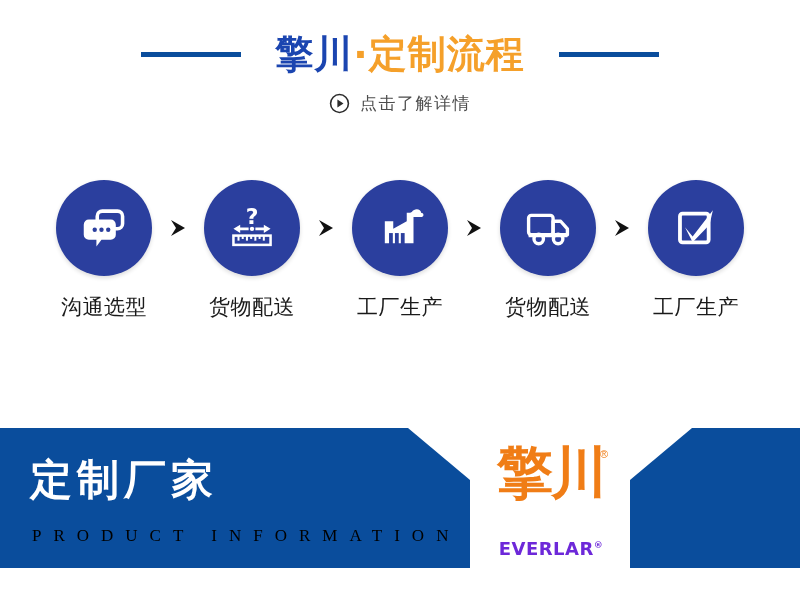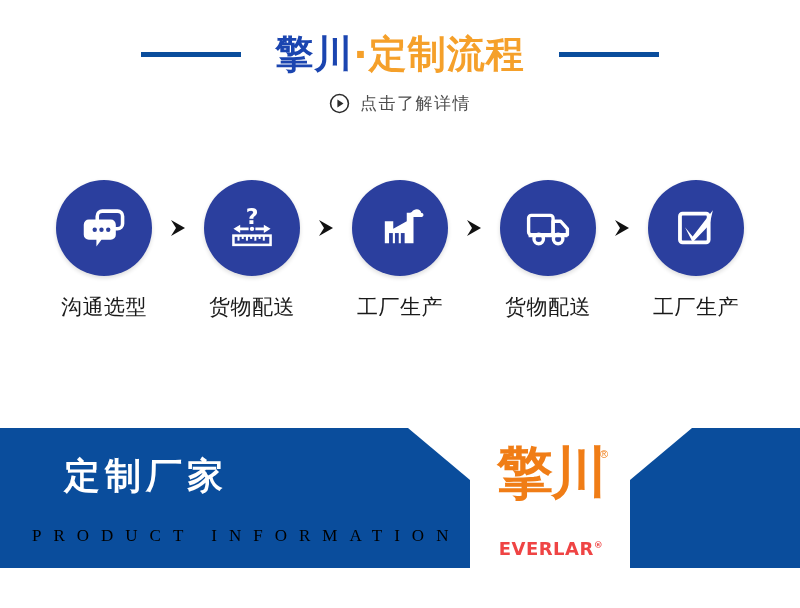--- a/index.html
+++ b/index.html
@@ -69,23 +69,22 @@
   
   .banner { position:absolute; left:0; top:428px; width:800px; height:140px; }
   .banner .panel { position:absolute; top:0; height:140px; background:#0a4d9c; }
   .panel-left  { left:0;  width:470px;
     clip-path: polygon(0 0, 408px 0, 470px 52px, 470px 140px, 0 140px); }
   .panel-right { right:0; width:170px;
     clip-path: polygon(62px 0, 170px 0, 170px 140px, 0 140px, 0 52px); }
 
   .banner-cn {
     position:absolute; left:30px; top:24px;
-    font-size:36px; font-weight:bold; color:#ffffff; letter-spacing:5px;
-    font-family:"DejaVu Sans","Liberation Sans",sans-serif;
-    margin-left:34px;
+    font-size:42px; font-weight:bold; color:#ffffff; letter-spacing:5px;
+    font-family:"DejaVu Sans","Liberation Sans",sans-serif;
   }
   .banner-en {
     position:absolute; left:32px; top:98px;
     font-size:17px; color:#000000; letter-spacing:12px;
     font-family:"Liberation Serif","DejaVu Serif",serif;
   }
 
   .logo {
     position:absolute; left:486px; top:18px; width:130px; height:116px;
     text-align:center;
@@ -96,21 +95,21 @@
     font-size:56px; font-weight:bold; color:#f07d16; line-height:1;
     font-family:"DejaVu Serif","Liberation Serif",serif;
     letter-spacing:-2px;
   }
   .logo-reg-sup {
     position:absolute; right:8px; top:2px;
     font-size:11px; color:#f07d16;
   }
   .logo-en {
     position:absolute; left:0; top:92px; width:130px;
-    font-size:18px; font-weight:bold; color:#ef4444; letter-spacing:.5px;
+    font-size:18px; font-weight:bold; color:#6d28d9; letter-spacing:.5px;
     font-family:"DejaVu Sans","Liberation Sans",sans-serif;
   }
   .logo-en sup { font-size:9px; }
 </style>
 </head>
 <body>
 
 <div id="page">
 
   <div class="header">

